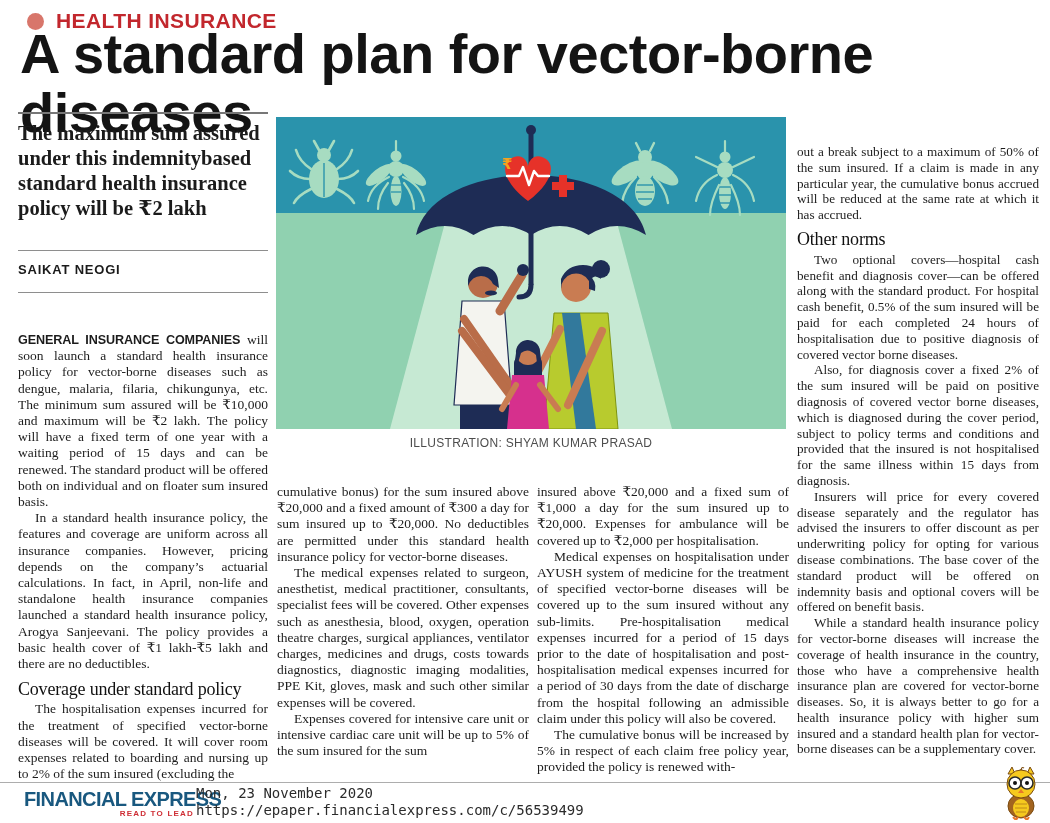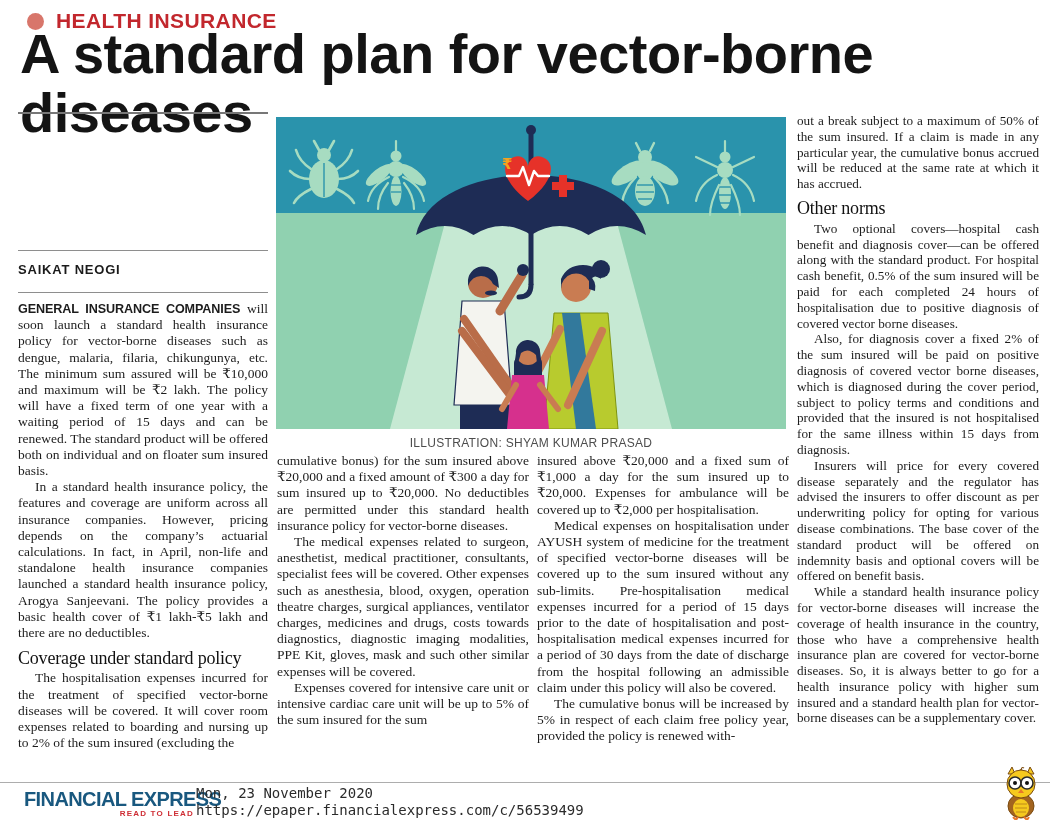--- a/index.html
+++ b/index.html
@@ -22,21 +22,21 @@
 
   
   .standfirst { position:absolute; left:18px; top:121px; width:252px;
                 font-weight:700; font-size:20.5px; line-height:1.22; color:#1b1b1b; }
   .byline { position:absolute; left:18px; top:262px; width:250px;
             font-family:"Liberation Sans",sans-serif; font-weight:700; font-size:13px;
             letter-spacing:.8px; color:#1b1b1b; }
 
   
   .bodycol { position:absolute; overflow:hidden; text-align:justify;
-             font-size:13.5px; line-height:16.2px; color:#1c1c1c; }
+             font-size:13.5px; line-height:16.2px; color:#1c1c1c;margin-top:31px; }
   .bodycol p { text-indent:17px; }
   .bodycol p.first { text-indent:0; }
   .leadin { font-family:"Liberation Sans",sans-serif; font-weight:700; font-size:12.6px;
             letter-spacing:-.1px; }
   .subhead { font-family:"Liberation Serif","DejaVu Serif",serif; font-weight:400;
              font-size:18px; letter-spacing:-.2px; text-indent:0; text-align:left;
              margin:9px 0 4px 0; color:#111; }
   #col1 { left:18px;  top:301px; width:250px; height:483px; }
   #col2 { left:277px; top:453px; width:252px; height:330px; }
   #col3 { left:537px; top:453px; width:252px; height:330px; }
@@ -67,20 +67,21 @@
 
 <div class="page">
 
   <div class="kicker-row">
     <div class="kicker-dot"></div>
     <div class="kicker-label">HEALTH INSURANCE</div>
   </div>
   <h1 class="headline">A standard plan for vector-borne diseases</h1>
 
   <div class="rule thick" style="left:18px; top:112px; width:250px;"></div>
+  <div class="standfirst">The maximum sum assured under this indemnitybased standard health insurance policy will be ₹2 lakh</div>
   <div class="rule" style="left:18px; top:250px; width:250px;"></div>
   <div class="byline">SAIKAT NEOGI</div>
   <div class="rule" style="left:18px; top:292px; width:250px;"></div>
 
   <div class="bodycol" id="col1">
     <p class="first"><span class="leadin">GENERAL INSURANCE COMPANIES</span><span> will soon launch a standard health insurance policy for vector-borne diseases such as dengue, malaria, filaria, chikungunya, etc. The minimum sum assured will be ₹10,000 and maximum will be ₹2 lakh. The policy will have a fixed term of one year with a waiting period of 15 days and can be renewed. The standard product will be offered both on individual and on floater sum insured basis.</span></p>
     <p>In a standard health insurance policy, the features and coverage are uniform across all insurance companies. However, pricing depends on the company’s actuarial calculations. In fact, in April, non-life and standalone health insurance companies launched a standard health insurance policy, Arogya Sanjeevani. The policy provides a basic health cover of ₹1 lakh-₹5 lakh and there are no deductibles.</p>
     <h3 class="subhead">Coverage under standard policy</h3>
     <p>The hospitalisation expenses incurred for the treatment of specified vector-borne diseases will be covered. It will cover room expenses related to boarding and nursing up to 2% of the sum insured (excluding the</p>
   </div>

